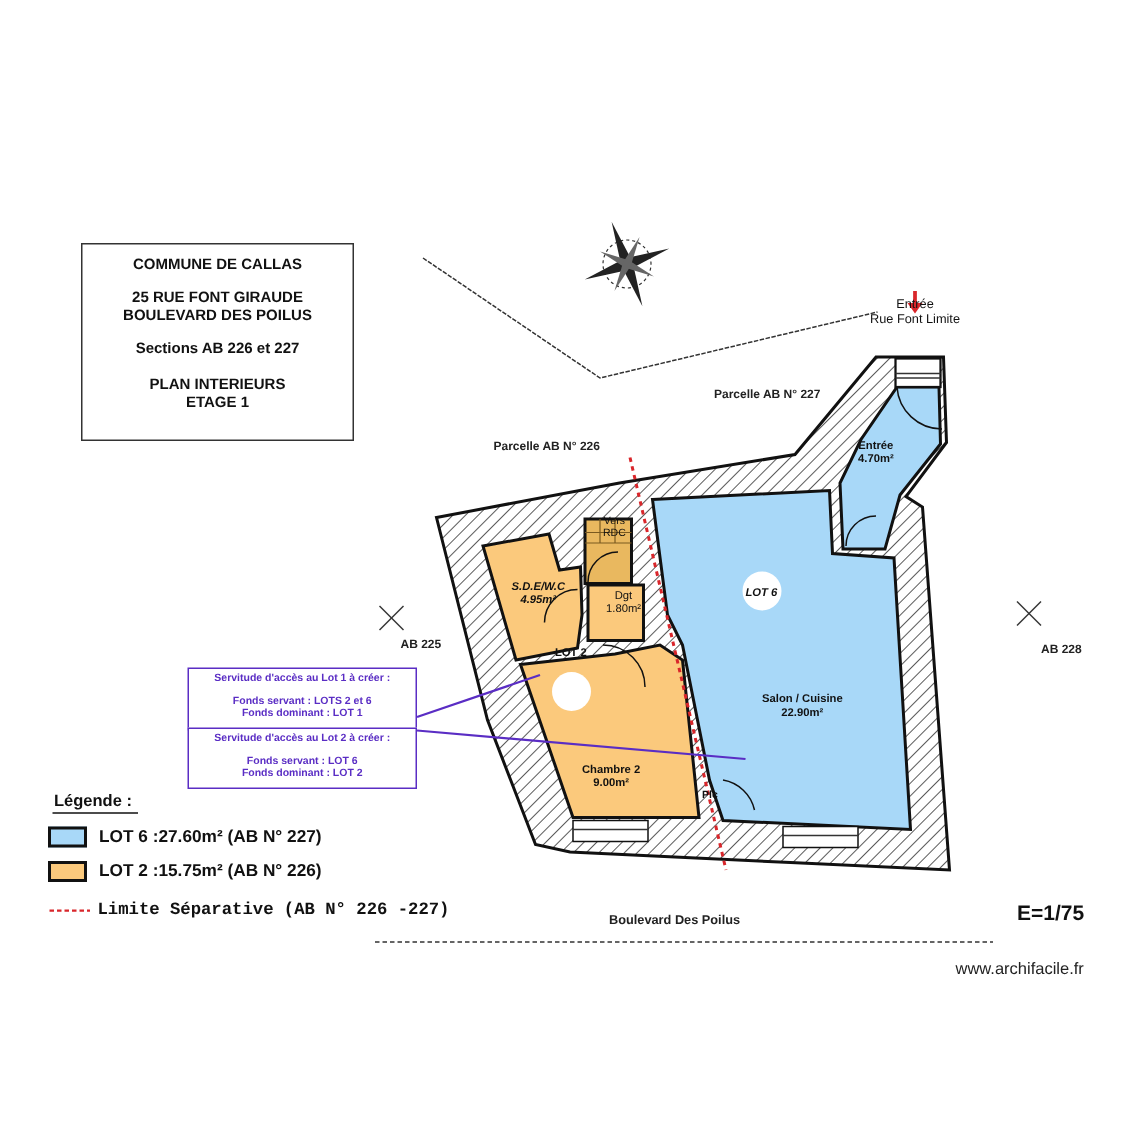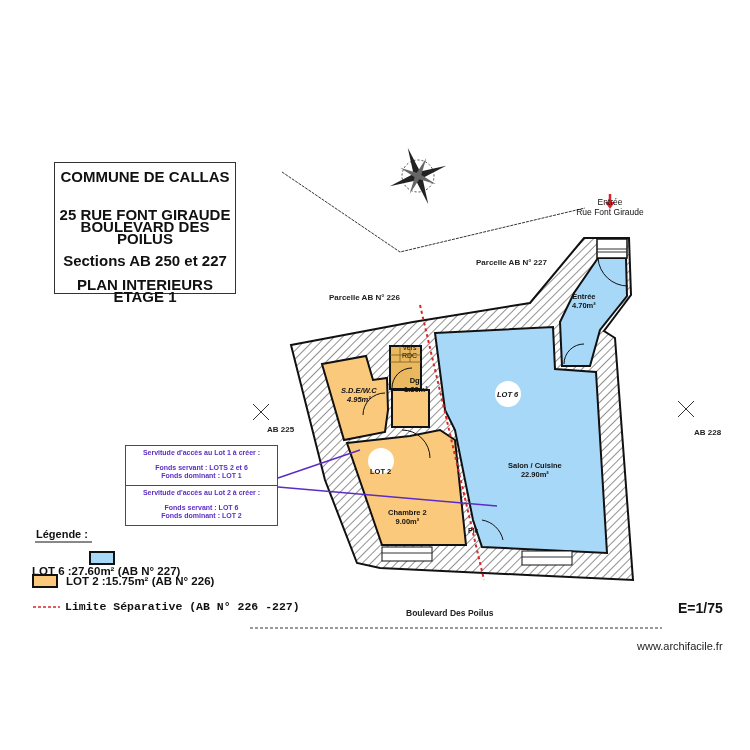--- a/index.html
+++ b/index.html
@@ -1,17 +1,17 @@
 <!DOCTYPE html>
 <html><head>
 <meta charset="utf-8">
 <style>
   html, body { margin:0; padding:0; background:#ffffff; }
   body { width:750px; height:750px; position:relative; overflow:hidden; font-family:"Liberation Sans", sans-serif; }
-  .title-box { position:absolute; left:54px; top:162px; width:182px; height:132px; border:1.5px solid #333; box-sizing:border-box; text-align:center; font-weight:bold; font-size:15px; color:#111; line-height:12px; }
+  .title-box { position:absolute; left:54px; top:162px; width:182px; height:132px; border:1.5px solid #333; box-sizing:border-box; text-align:center; font-weight:bold; font-size:10px; color:#111; line-height:12px; }
   .title-box .l { display:block; }
   .abs { position:absolute; }
   .lbl { font-size:8px; font-weight:bold; color:#222; white-space:nowrap;padding-left:20px; }
   .room { font-size:7.5px; font-weight:bold; color:#111; text-align:center; line-height:9px; white-space:nowrap; }
   .serv { position:absolute; left:125px; width:153px; border:1.5px solid #5a2dc4; box-sizing:border-box; color:#5a2dc4; font-size:7px; font-weight:bold; text-align:center; line-height:8px; background:#fff; }
   .legend-title { font-size:11px; font-weight:bold; color:#111; }
   .legend-row { position:absolute; left:32px; display:flex; align-items:center; font-size:11.5px; font-weight:bold; color:#111; }
   .swatch { width:26px; height:14px; border:2.5px solid #111; margin-right:8px; box-sizing:border-box; }
   svg { position:absolute; left:0; top:0; }
 </style>
@@ -88,79 +88,79 @@
 
   <line x1="250" y1="628" x2="662" y2="628" stroke="#333" stroke-width="1" stroke-dasharray="3,2"></line>
 
   <line x1="35" y1="542" x2="92" y2="542" stroke="#111" stroke-width="1"></line>
 
   <line x1="33" y1="607" x2="60" y2="607" stroke="#d9262b" stroke-width="1.5" stroke-dasharray="3,2"></line>
 </svg>
 
 <div class="title-box">
   <span class="l" style="margin-top:8px">COMMUNE DE CALLAS</span>
-  <span class="l" style="margin-top:26px">25 RUE FONT GIRAUDE</span>
+  <span class="l" style="margin-top:10px">25 RUE FONT GIRAUDE</span>
   <span class="l">BOULEVARD DES POILUS</span>
-  <span class="l" style="margin-top:10px">Sections AB 250 et 227</span>
+  <span class="l" style="margin-top:10px">Sections AB 226 et 227</span>
   <span class="l" style="margin-top:12px">PLAN INTERIEURS</span>
   <span class="l">ETAGE 1</span>
 </div>
 
 <div class="abs room" style="left:575px;top:197px;font-weight:normal;font-size:8.5px;line-height:10px;width:70px;">
   <div>Entrée</div>
-  <div>Rue Font Giraude</div>
+  <div>Rue Font Limite</div>
 </div>
 
 <div class="abs lbl" style="left:456px;top:258px;">Parcelle AB N° 227</div>
 <div class="abs lbl" style="left:309px;top:293px;text-align:right;">Parcelle AB N° 226</div>
 <div class="abs lbl" style="left:247px;top:425px;">AB 225</div>
 <div class="abs lbl" style="left:674px;top:428px;">AB 228</div>
 
 <div class="abs room" style="left:572px;top:292px;">
   <div>Entrée</div>
   <div>4.70m²</div>
 </div>
 <div class="abs room" style="left:341px;top:386px;font-style:italic;">
   <div>S.D.E/W.C</div>
   <div>4.95m²</div>
 </div>
 <div class="abs room" style="left:402px;top:344px;font-weight:normal;font-size:7px;line-height:8px;">
   <div>Vers</div>
   <div>RDC</div>
 </div>
-<div class="abs room" style="left:404px;top:376px;font-weight:bold;text-align:center;">
+<div class="abs room" style="left:404px;top:392px;font-weight:normal;text-align:center;">
   <div>Dgt</div>
   <div>1.80m²</div>
 </div>
 <div class="abs room" style="left:388px;top:508px;">
   <div>Chambre 2</div>
   <div>9.00m²</div>
 </div>
 <div class="abs room" style="left:508px;top:445px;margin-top:16px;">
   <div>Salon / Cuisine</div>
   <div>22.90m²</div>
 </div>
 <div class="abs room" style="left:468px;top:526px;font-size:7px;">Plc</div>
 
-<div class="abs room" style="left:370px;top:467px;">LOT 2</div>
+<div class="abs room" style="left:370px;top:430px;">LOT 2</div>
 <div class="abs room" style="left:497px;top:390px;font-style:italic;">LOT 6</div>
 
 <div class="serv" style="top:445px;height:42px;padding-top:3px;">
   <div>Servitude d'accès au Lot 1 à créer :</div>
   <div style="margin-top:7px">Fonds servant : LOTS 2 et 6</div>
   <div>Fonds dominant : LOT 1</div>
 </div>
 <div class="serv" style="top:485px;height:41px;padding-top:3px;">
   <div>Servitude d'accès au Lot 2 à créer :</div>
   <div style="margin-top:7px">Fonds servant : LOT 6</div>
   <div>Fonds dominant : LOT 2</div>
 </div>
 
 <div class="abs legend-title" style="left:36px;top:528px;">Légende :</div>
-<div class="legend-row" style="top:551px;flex-direction:column;">
+<div class="legend-row" style="top:551px;">
   <div class="swatch" style="background:#a8d8f8"></div>
   <span>LOT 6 :27.60m²  (AB N° 227)</span>
 </div>
 <div class="legend-row" style="top:574px;">
   <div class="swatch" style="background:#fbc97c"></div>
   <span>LOT 2 :15.75m²  (AB N° 226)</span>
 </div>
 <div class="legend-row" style="top:600px;left:65px;font-family:Liberation Mono, monospace;">
   <span>Limite Séparative (AB N° 226 -227)</span>
 </div>

